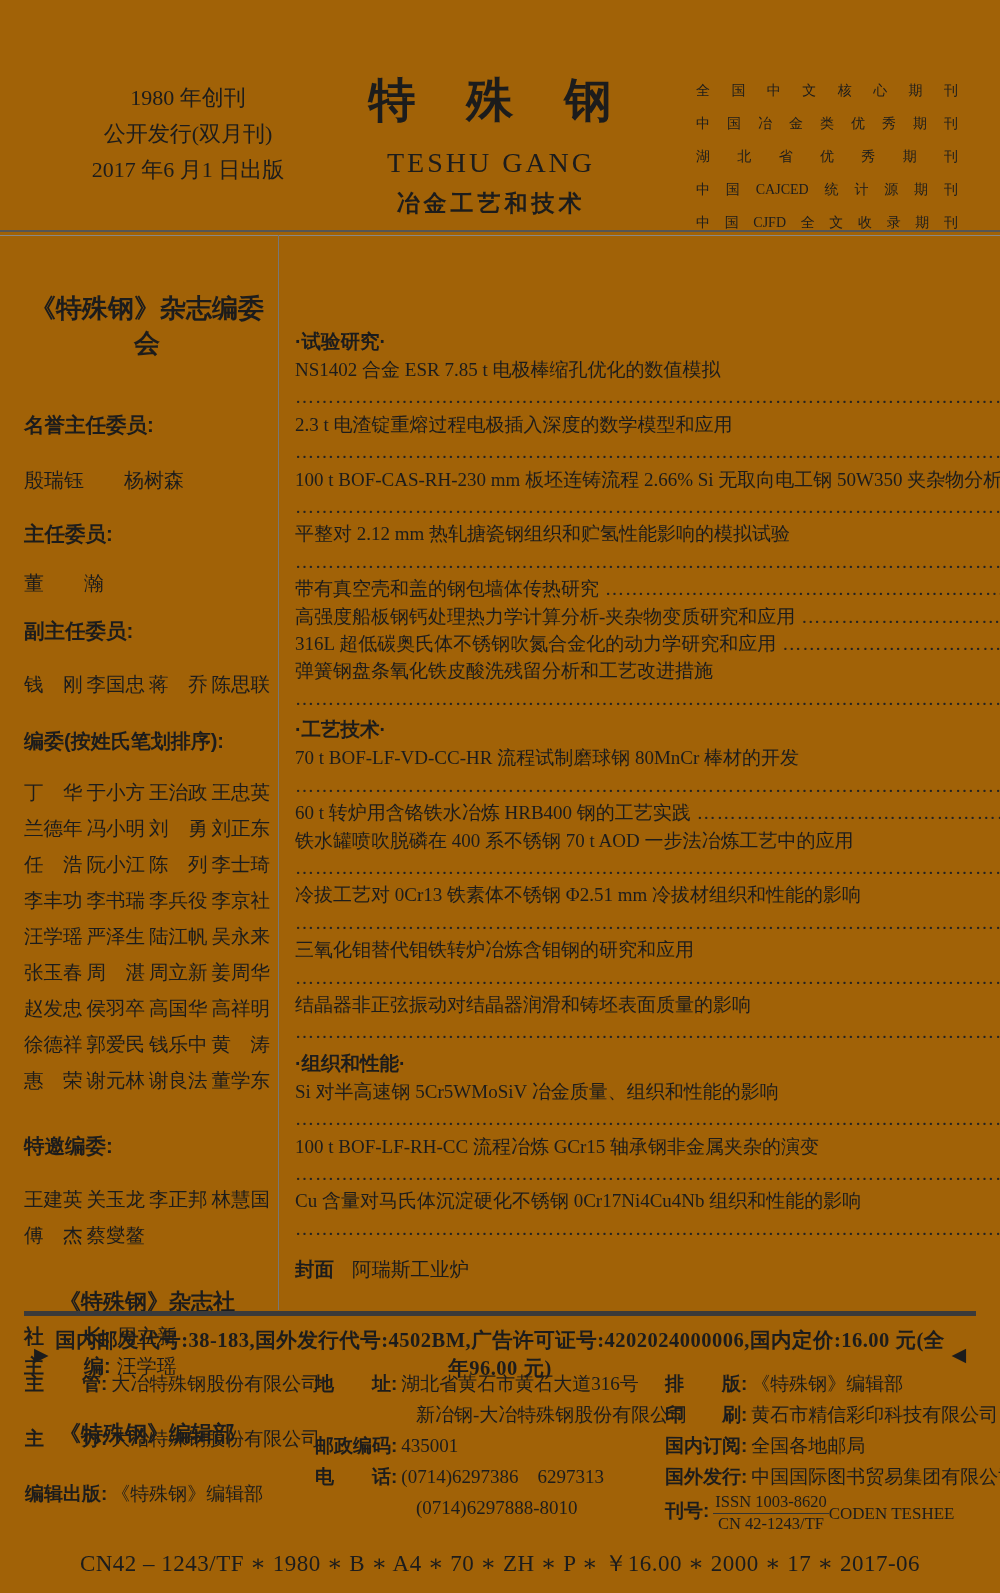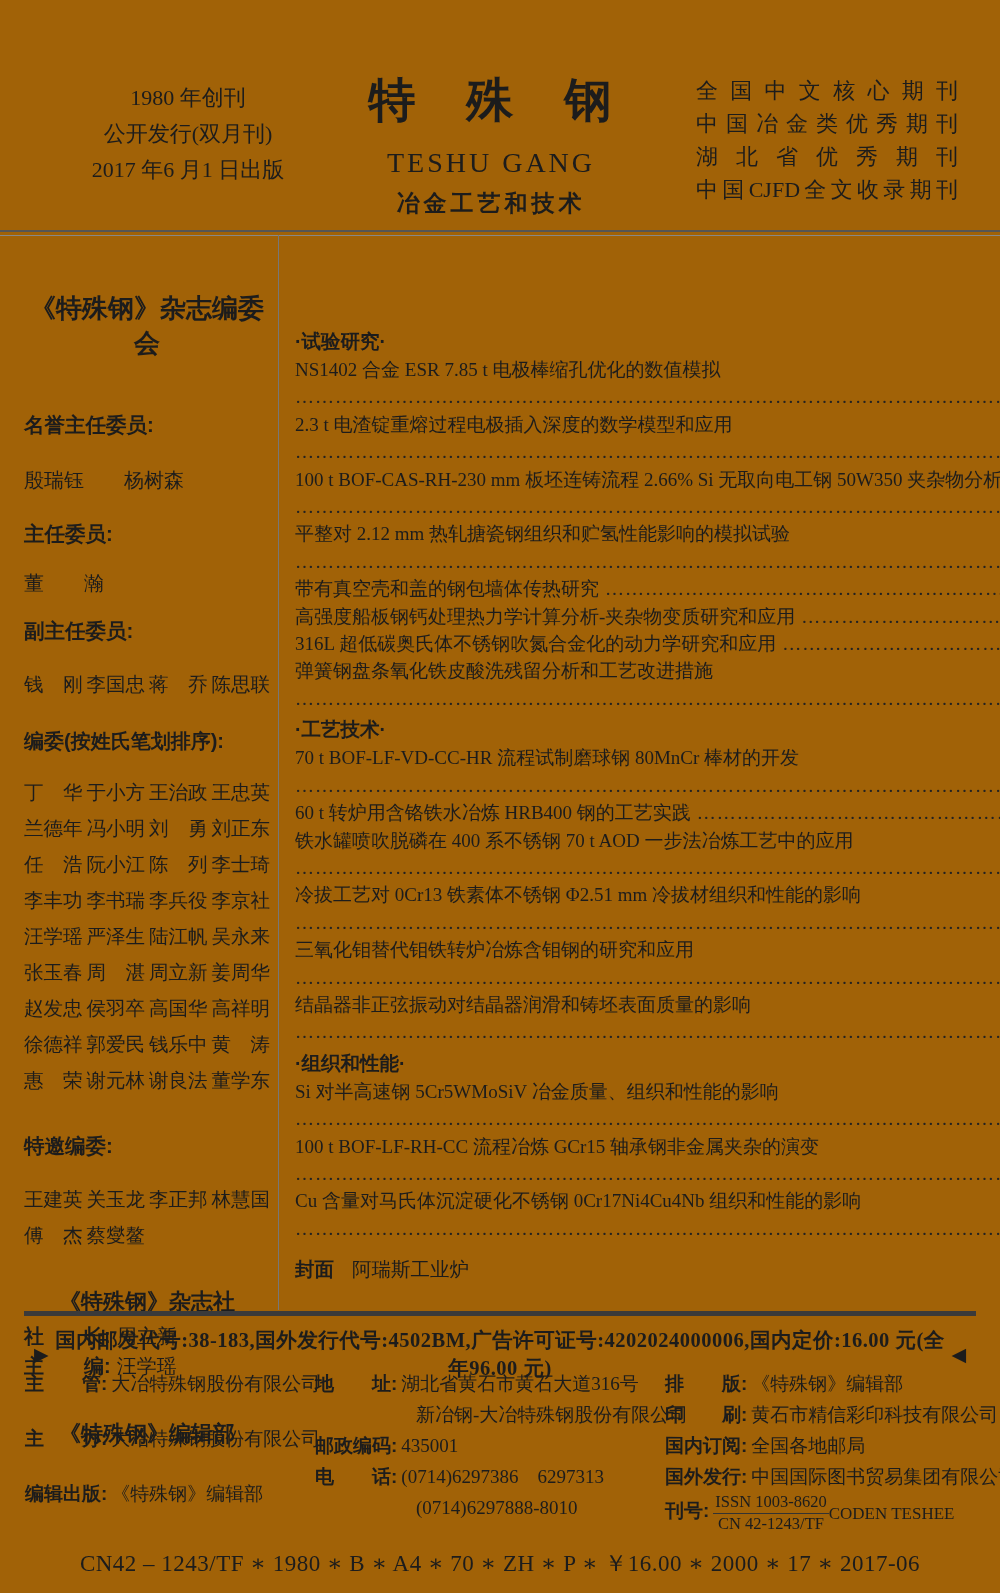--- a/index.html
+++ b/index.html
@@ -8,21 +8,21 @@
   .heiti{font-family:"Liberation Sans","DejaVu Sans",sans-serif;font-weight:bold;}
 
   
   .masthead{position:absolute;top:72px;left:0;right:0;height:156px;}
   .mh-left{position:absolute;left:50px;top:8px;width:276px;text-align:center;
            font-size:22px;line-height:36px;}
   .mh-center{position:absolute;left:336px;top:0;width:310px;text-align:center;}
   .brand-title{font-size:47px;font-weight:bold;letter-spacing:2px;line-height:56px;}
   .brand-roman{font-size:28px;letter-spacing:3px;line-height:34px;margin-top:18px;}
   .brand-sub{font-size:23px;letter-spacing:4px;margin-top:8px;}
-  .mh-right{position:absolute;right:42px;top:2px;width:262px;font-size:22px;line-height:33px;}
+  .mh-right{position:absolute;right:42px;top:2px;width:262px;font-size:14px;line-height:33px;}
   .mh-right .mh-line{text-align:justify;text-align-last:justify;}
 
   
   .rule-double{position:absolute;top:230px;left:0;right:0;height:3px;
                border-top:2px solid #555;border-bottom:1px solid #888;}
   .columns{position:absolute;top:235px;left:0;right:0;bottom:283px;display:flex;}
   .sidebar{width:304px;box-sizing:border-box;border-right:1px solid #777;
            padding:0 8px 0 24px;}
   .toc{flex:1;padding:0 24px 0 16px;box-sizing:border-box;}
 
@@ -96,20 +96,21 @@
       </div>
     <div class="mh-center">
       <div class="brand-title">特　殊　钢</div>
       <div class="brand-roman">TESHU GANG</div>
       <div class="brand-sub heiti">冶金工艺和技术</div>
     </div>
     <div class="mh-right">
         <div class="mh-line">全国中文核心期刊</div>
         <div class="mh-line">中国冶金类优秀期刊</div>
         <div class="mh-line">湖北省优秀期刊</div>
+        <div class="mh-line">中国CAJCED统计源期刊</div>
         <div class="mh-line">中国CJFD全文收录期刊</div>
       </div>
   </header>
 
   <div class="rule-double"></div>
 
   <main class="columns">
 
     <aside class="sidebar">
       <div class="committee-title heiti">《特殊钢》杂志编委会</div>

